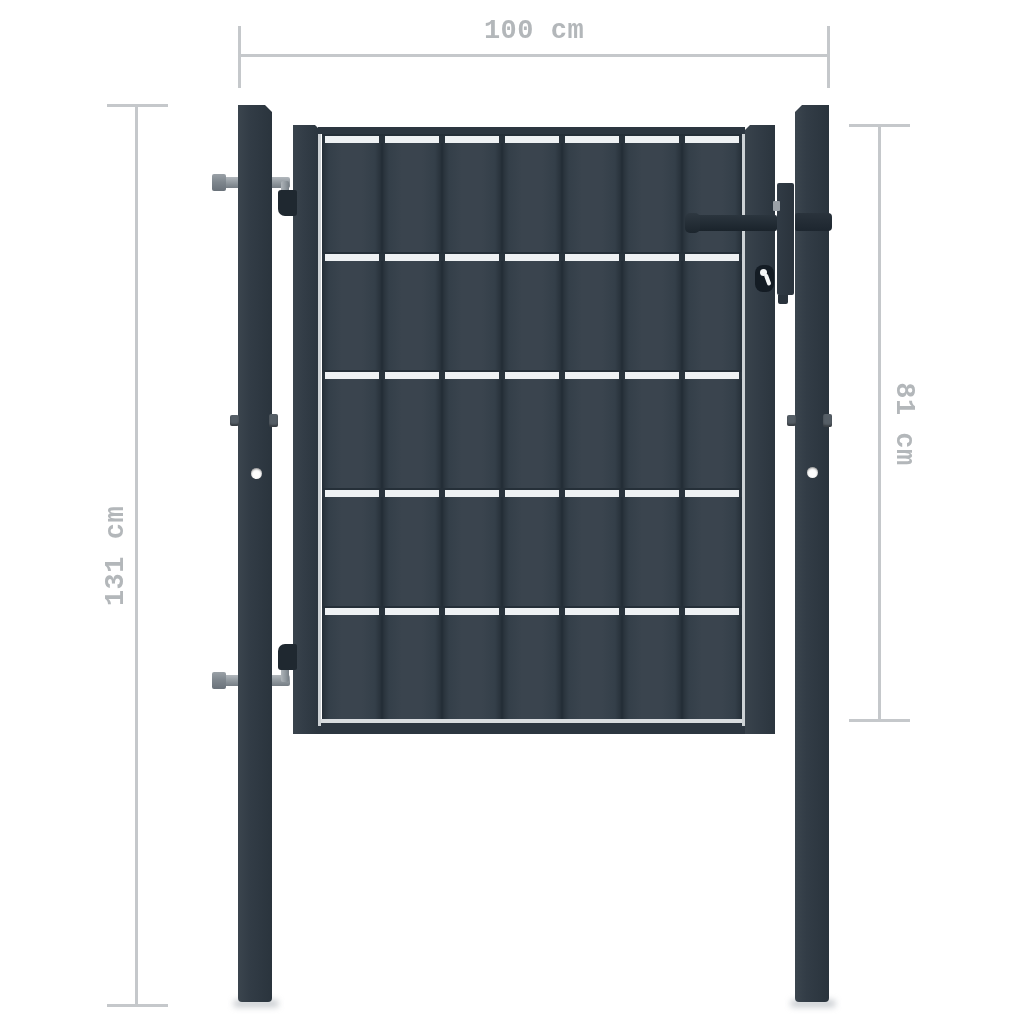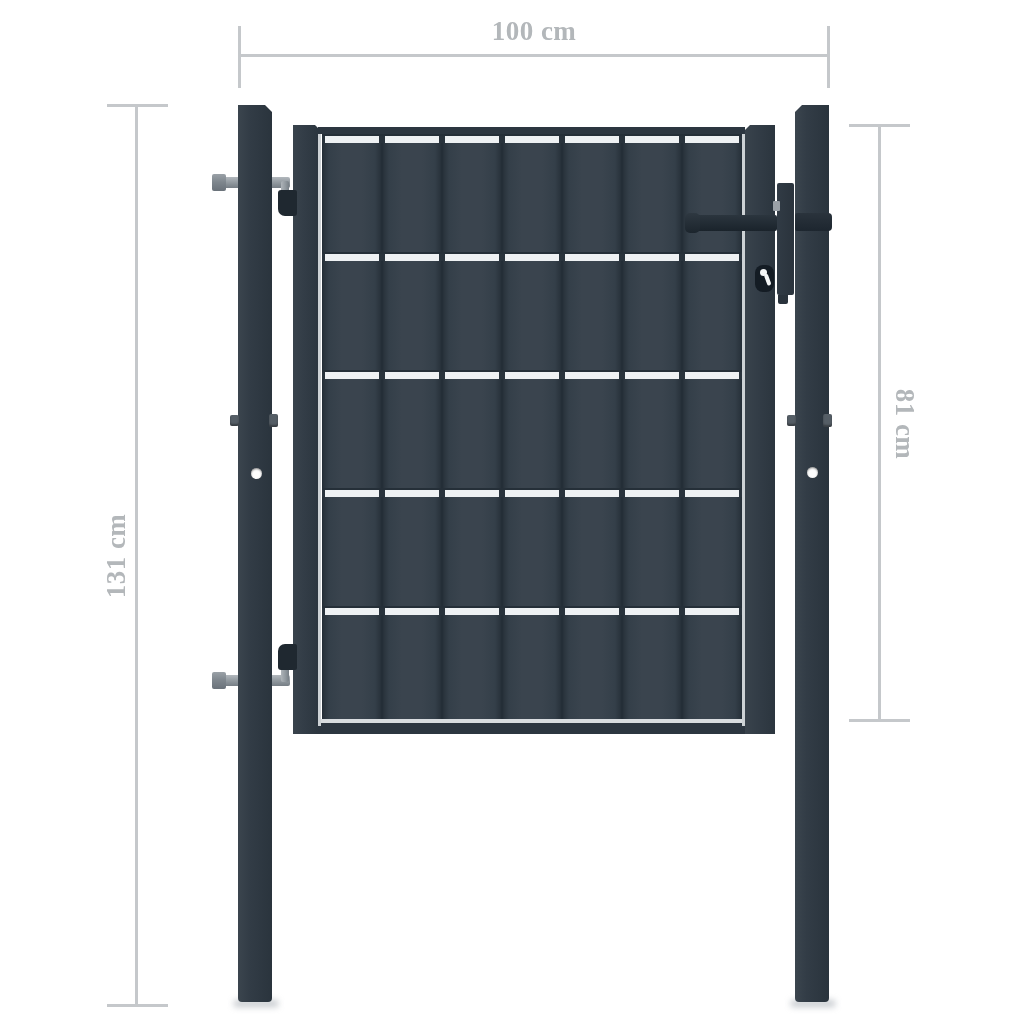--- a/index.html
+++ b/index.html
@@ -8,21 +8,21 @@
     --anthracite-dark:#2a343d;
     --anthracite-deep:#1f2830;
     --metal-gray:#9aa1a7;
     --mesh-light:#eef1f3;
     --wire-gray:#cdd2d5;
     --dimension-line:#c5c8cb;
     --dimension-text:#b3b7ba;
   }
   html,body{margin:0;padding:0;background:var(--background);}
   .scene{position:relative;width:976px;height:1024px;overflow:hidden;background:var(--background);
-         font-family:Liberation Serif, serif;}
+         font-family:Liberation Mono, monospace;}
   .abs{position:absolute;}
 
   
   .dim-line{background:var(--dimension-line);}
   .dim-label{font-weight:700;font-size:27px;color:var(--dimension-text);letter-spacing:.5px;white-space:nowrap;}
   .lbl-width{left:459px;top:16px;width:150px;text-align:center;}
   .lbl-post-height{left:116px;top:556px;transform:translate(-50%,-50%) rotate(-90deg);}
   .lbl-gate-height{left:904px;top:424px;transform:translate(-50%,-50%) rotate(90deg);}
 
   

